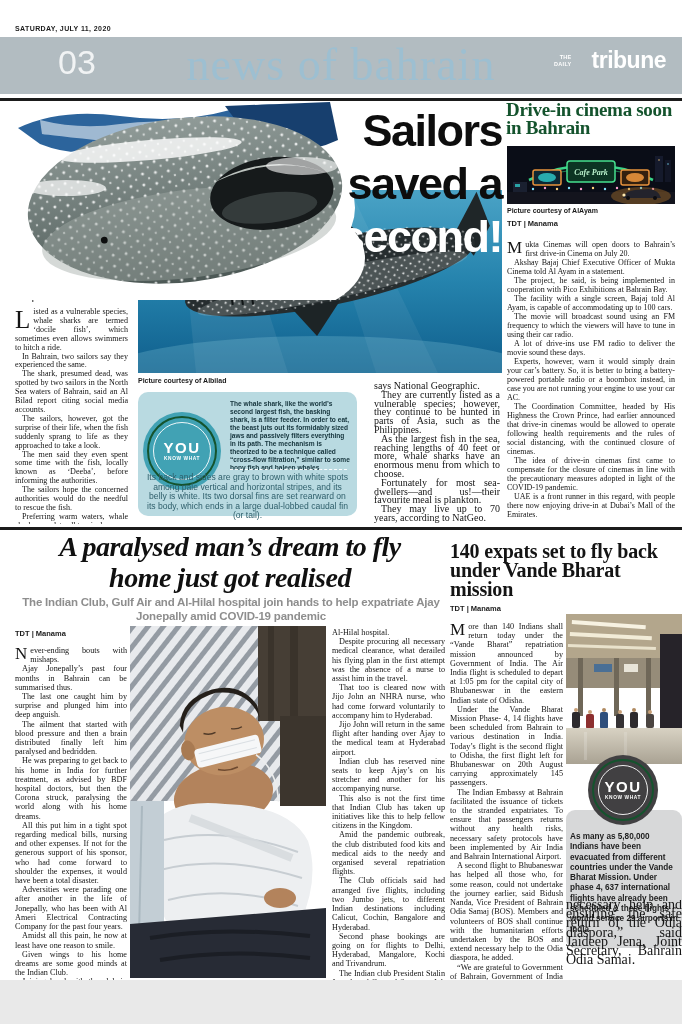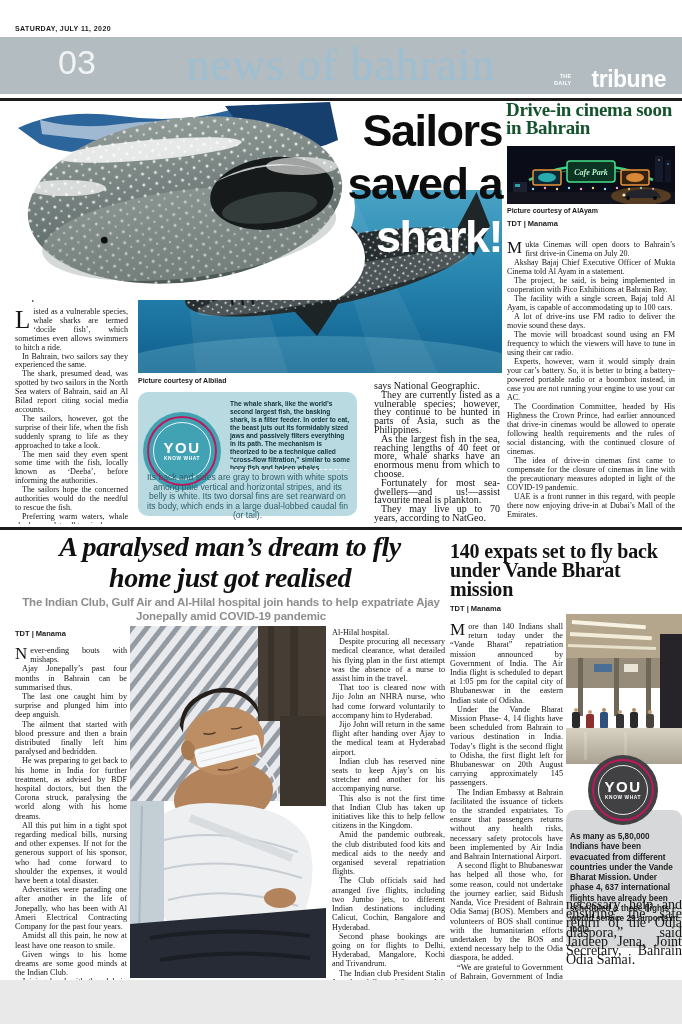--- a/index.html
+++ b/index.html
@@ -6,21 +6,21 @@
   html,body { background:#e9e9e9; }
   .page { position:relative; width:682px; height:980px; margin:0 auto; background:#fff;
           font-family:"Liberation Serif", serif; color:#111; overflow:hidden; }
 
   
   .date-line { position:absolute; left:15px; top:25px; font:700 7px/1.2 "Liberation Sans",sans-serif; letter-spacing:.4px; color:#1a1a1a; }
   .band { position:absolute; left:0; top:37px; width:682px; height:57px; background:var(--band,#b2bcc1); }
   .pagenum { position:absolute; left:58px; top:45px; font:400 34px/1 "Liberation Sans",sans-serif; color:rgba(255,255,255,.82); }
   .masthead { position:absolute; left:0; right:0; top:42px; text-align:center;
               font:400 46px/1 "Liberation Serif",serif; color:var(--masthead,#9dbfd1); letter-spacing:1px; }
-  .brand { position:absolute; right:16px; top:68px; display:flex; align-items:center; gap:20px; color:#fff; }
+  .brand { position:absolute; right:16px; top:49px; display:flex; align-items:center; gap:20px; color:#fff; }
   .brand-stack { font:700 5.5px/1.15 "Liberation Sans",sans-serif; text-align:right; letter-spacing:.3px; }
   .brand-name { font:700 23px/1 "Liberation Sans",sans-serif; letter-spacing:-.5px; }
   .rule-top { position:absolute; left:0; top:98px; width:682px; height:3px; background:#1b1b1b; }
   .rule-mid { position:absolute; left:0; top:527px; width:682px; height:3px; background:#1b1b1b; }
 
   
   .byline { position:absolute; font:700 7.5px/1.2 "Liberation Sans",sans-serif; color:#1a1a1a; }
   .caption { position:absolute; font:700 7px/8.5px "Liberation Sans",sans-serif; color:#1a1a1a; }
   .bodytext { position:absolute; overflow:hidden; text-align:justify; color:#141414; }
   .bodytext p { margin:0; text-indent:7px; }
@@ -34,21 +34,21 @@
   .photo1 { position:absolute; left:0; top:100px; width:370px; height:200px; z-index:2; }
   .shark-headline { position:absolute; left:240px; top:104px; width:262px; text-align:right; z-index:3;
                     font:700 45px/53px "Liberation Sans",sans-serif; letter-spacing:-1.5px; color:#0d0d0d; }
   .shark-headline span { display:block; }
   .shark-headline .white { color:#fff; }
   .shark-byline { left:15px; top:293px; }
   .shark-col1 { left:15px; top:308px; width:113px; height:216px; font-size:8.1px; line-height:8.9px; }
   .cap-albilad { left:138px; top:377px; }
   .knowbox { position:absolute; left:138px; top:392px; width:219px; height:124px; background:var(--knowbox_bg,#b9dae1); border-radius:10px; }
   .badge { position:absolute; border-radius:50%; display:flex; flex-direction:column; align-items:center; justify-content:center;
-           color:#fff; border:2px solid #be185d; text-align:center; }
+           color:#fff; border:2px solid #14532d; text-align:center; }
   .badge::before { content:""; position:absolute; inset:4px; border:1.5px solid rgba(255,255,255,.9); border-radius:50%; }
   .badge.teal { background:var(--knowbox_teal,#41a2b4); box-shadow:0 0 0 4px var(--knowbox_teal,#41a2b4); }
   .badge.dark { background:var(--badge_dark,#414042); box-shadow:0 0 0 4px var(--badge_dark,#414042); }
   .badge-you { font:700 15px/1 "Liberation Sans",sans-serif; letter-spacing:1.5px; }
   .badge-kw  { font:700 4.8px/1 "Liberation Sans",sans-serif; letter-spacing:.6px; margin-top:2px; }
   .kb-circle { left:9px; top:24px; width:70px; height:70px; }
   .kb-top { position:absolute; left:92px; top:8px; right:7px; font:700 6.6px/8px "Liberation Sans",sans-serif; color:#14333b; }
   .kb-div { position:absolute; left:92px; right:10px; top:77px; border-top:1px dashed rgba(255,255,255,.95); }
   .kb-bottom { position:absolute; left:8px; right:8px; top:81px; font:400 8.6px/9.6px "Liberation Sans",sans-serif;
                color:#2f5f6b; text-align:center; }
@@ -162,21 +162,21 @@
       <circle cx="100" cy="130" r="3.4" fill="#0c0e0e"></circle>
     </g>
     <ellipse cx="150" cy="50" rx="92" ry="10" fill="#fff" opacity=".8" transform="rotate(-5 150 50)"></ellipse>
     <ellipse cx="66" cy="88" rx="40" ry="8" fill="#fff" opacity=".7"></ellipse>
     <ellipse cx="302" cy="66" rx="36" ry="9" fill="#fff" opacity=".6"></ellipse>
   </svg>
 
   <div class="shark-headline">
     <span>Sailors</span>
     <span>saved a</span>
-    <span class="white">shark!</span>
+    <span class="white">second!</span>
   </div>
 
   <div class="byline shark-byline">TDT | Manama</div>
 
   <div class="bodytext shark-col1">
     <p class="lead">
       <span class="dropcap">L</span><span>isted as a vulnerable species, whale sharks are termed ‘docile fish’, which sometimes even allows swimmers to hitch a ride.</span>
     </p>
     <div>
         <p>In Bahrain, two sailors say they experienced the same.</p>
@@ -197,21 +197,21 @@
     </div>
     <div class="kb-top">The whale shark, like the world’s second largest fish, the basking shark, is a filter feeder. In order to eat, the beast juts out its formidably sized jaws and passively filters everything in its path. The mechanism is theorized to be a technique called “cross-flow filtration,” similar to some bony fish and baleen whales.</div>
     <div class="kb-div"></div>
     <div class="kb-bottom">Its back and sides are gray to brown with white spots among pale vertical and horizontal stripes, and its belly is white. Its two dorsal fins are set rearward on its body, which ends in a large dual-lobbed caudal fin (or tail).</div>
   </div>
 
   <div class="bodytext shark-col2 cont">
       <p>says National Geographic.</p>
       <p>They are currently listed as a vulnerable species; however, they continue to be hunted in parts of Asia, such as the Philippines.</p>
       <p>As the largest fish in the sea, reaching lengths of 40 feet or more, whale sharks have an enormous menu from which to choose.</p>
-      <p>Fortunately for most sea-dwellers—and us!—assist favourite meal is plankton.</p>
+      <p>Fortunately for most sea-dwellers—and us!—their favourite meal is plankton.</p>
       <p>They may live up to 70 years, according to NatGeo.</p>
     </div>
 
   <div class="di-headline">Drive-in cinema soon in Bahrain</div>
 
   <svg class="di-photo" viewBox="0 0 168 58" preserveAspectRatio="none">
     <rect width="168" height="58" fill="#0a0d17"></rect>
     <rect x="148" y="10" width="8" height="26" fill="#151a2c"></rect>
       <rect x="158" y="14" width="6" height="22" fill="#121626"></rect>
     <circle cx="152" cy="14" r=".7" fill="#ffd27f"></circle>
@@ -252,22 +252,22 @@
   <div class="byline di-byline">TDT | Manama</div>
 
   <div class="bodytext di-body">
     <p class="lead">
       <span class="dropcap dc-sm">M</span><span>ukta Cinemas will open doors to Bahrain’s first drive-in Cinema on July 20.</span>
     </p>
     <div>
         <p>Akshay Bajaj Chief Executive Officer of Mukta Cinema told Al Ayam in a statement.</p>
         <p>The project, he said, is being implemented in cooperation with Pico Exhibitions at Bahrain Bay.</p>
         <p>The facility with a single screen, Bajaj told Al Ayam, is capable of accommodating up to 100 cars.</p>
+        <p>The movie will broadcast sound using an FM frequency to which the viewers will have to tune in using their car radio.</p>
         <p>A lot of drive-ins use FM radio to deliver the movie sound these days.</p>
-        <p>The movie will broadcast sound using an FM frequency to which the viewers will have to tune in using their car radio.</p>
         <p>Experts, however, warn it would simply drain your car’s battery. So, it is better to bring a battery-powered portable radio or a boombox instead, in case you are not running your engine to use your car AC.</p>
         <p>The Coordination Committee, headed by His Highness the Crown Prince, had earlier announced that drive-in cinemas would be allowed to operate following health requirements and the rules of social distancing, with the continued closure of cinemas.</p>
         <p>The idea of drive-in cinemas first came to compensate for the closure of cinemas in line with the precautionary measures adopted in light of the COVID-19 pandemic.</p>
         <p>UAE is a front runner in this regard, with people there now enjoying drive-in at Dubai’s Mall of the Emirates.</p>
       </div>
   </div>
 
   <div class="rule-mid"></div>
 
   <div class="pa-headline">A paralysed man’s dream to fly home just got realised</div>

